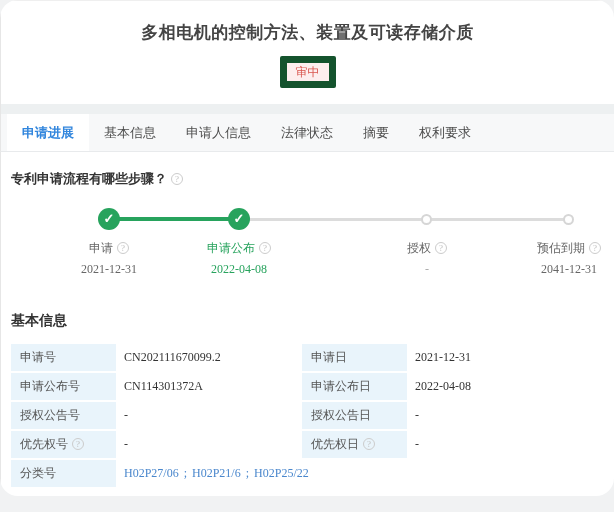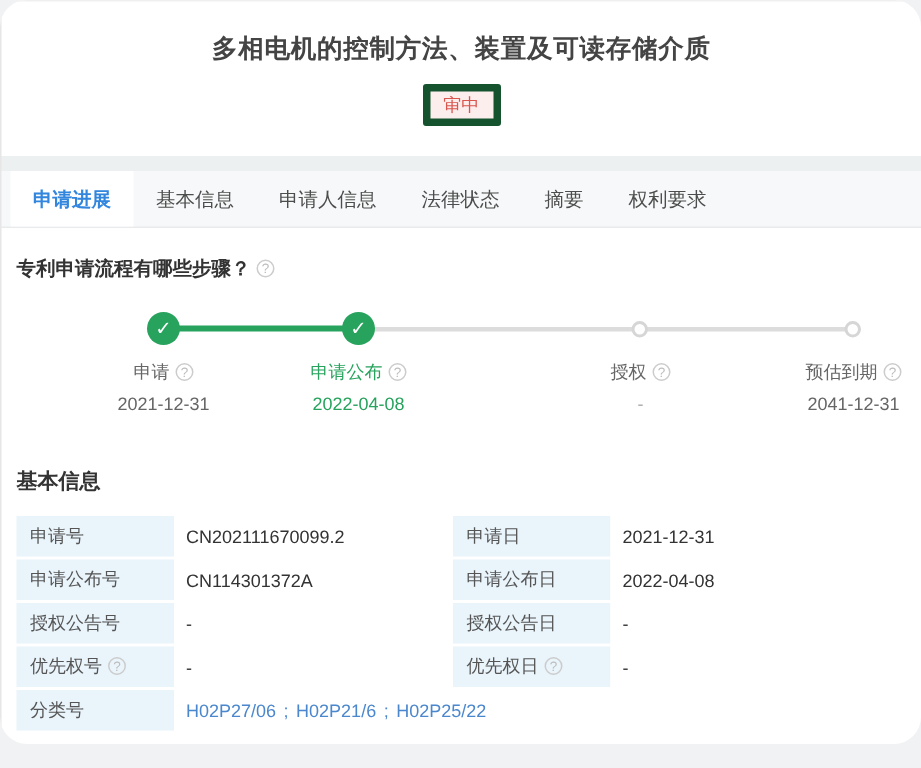--- a/index.html
+++ b/index.html
@@ -5,21 +5,21 @@
   * { margin:0; padding:0; box-sizing:border-box; }
   html,body { background:#f1f2f3; }
   body { font-family:"Liberation Sans","DejaVu Sans",sans-serif; }
   .page { position:relative; width:614px; height:496px; background:#f1f2f3; overflow:hidden;border-radius:18px; }
   .card { background:#fff; border-left:1px solid #e6e6e6; border-top:1px solid #efefef; }
 
   
   .header { height:104px; text-align:center; padding-top:20px; }
   .title { font-size:17px; font-weight:600; color:#444; letter-spacing:0.5px; }
   .badge { display:inline-block; margin-top:12px; font-size:12px; color:#d9564f;
-           background:#fdeeee; border:5px solid #14532d; border-radius:2px;
+           background:#fdeeee; border:7px solid #14532d; border-radius:2px;
            padding:1px 9px; line-height:16px; }
 
   .band { height:10px; background:#edf0f1; border-left:1px solid #e6e6e6; }
 
   
   .tabbar { display:flex; height:38px; background:#f7f8f9; border-bottom:1px solid #e8eaec;
             border-left:1px solid #e6e6e6; padding-left:6px; }
   .tab { padding:0 8px; margin:0 7px; line-height:38px; font-size:13px; color:#4d4d4d; cursor:pointer; white-space:nowrap; }
   .tab.active { background:#fff; color:#3286dd; font-weight:bold; margin:0; padding:0 15px; }
 
@@ -74,21 +74,21 @@
 
   <div class="tabbar">
     <div class="tab active">申请进展</div>
     <div class="tab">基本信息</div>
     <div class="tab">申请人信息</div>
     <div class="tab">法律状态</div>
     <div class="tab">摘要</div>
     <div class="tab">权利要求</div>
   </div>
 
-  <div class="card content" style="border-top:none;">
+  <div class="card content" style="border-top:none;font-family:Liberation Serif, serif;">
 
     <div class="sec-heading"><span>专利申请流程有哪些步骤？</span><span class="qicon">?</span>
     </div>
 
     <div class="stepper">
       <div class="conn green"></div>
       <div class="conn gray1"></div>
       <div class="conn gray2"></div>
 
       <div class="dot-done" style="left:97px;">✓</div>

